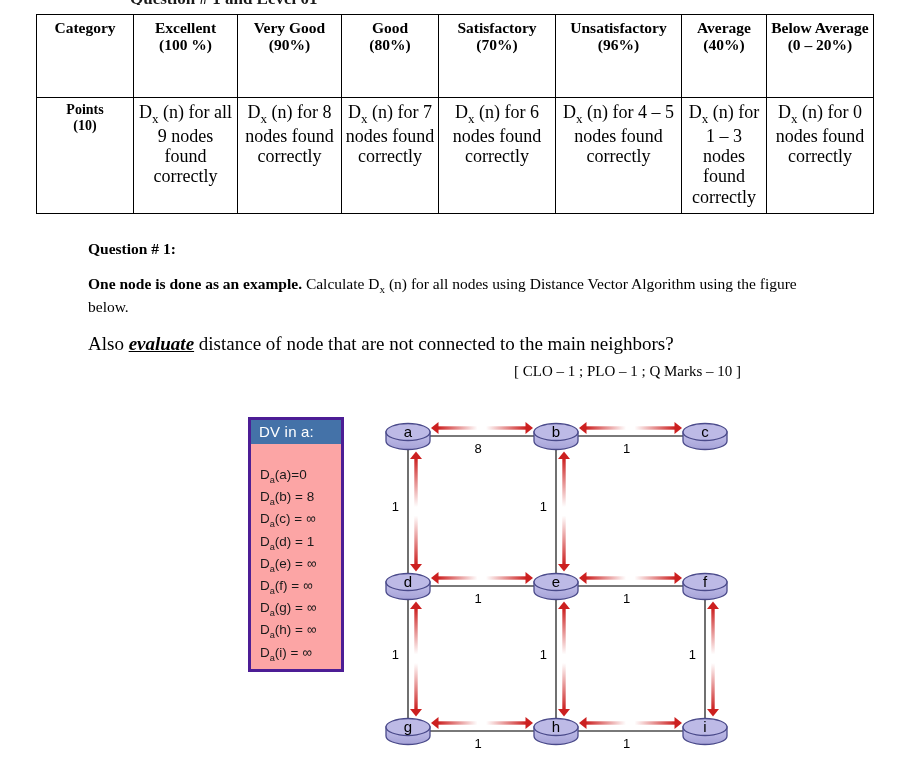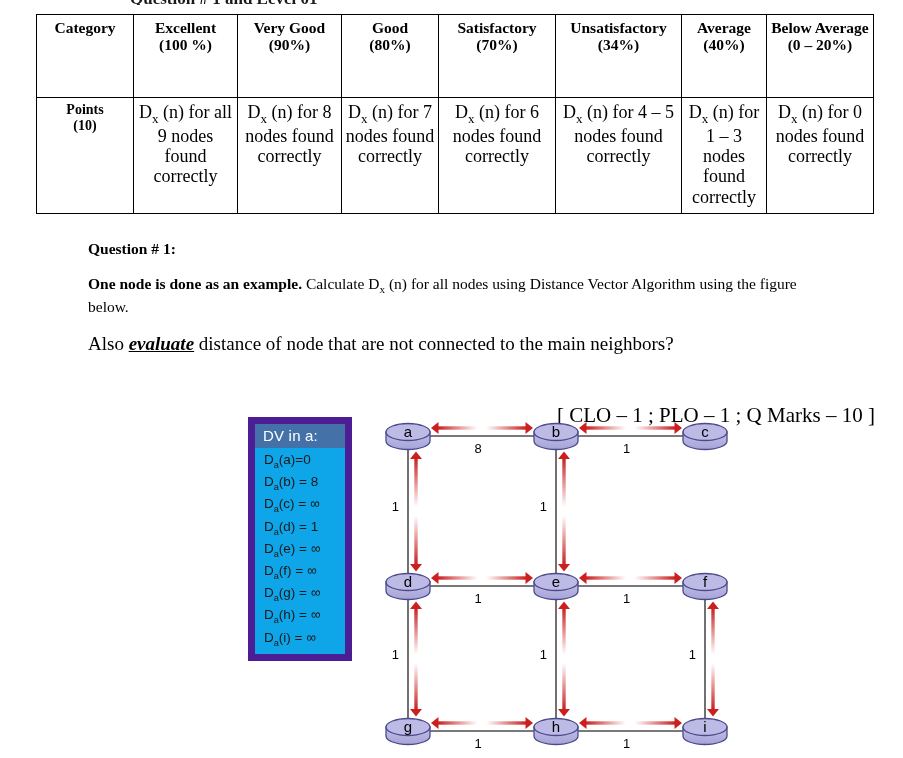--- a/index.html
+++ b/index.html
@@ -38,33 +38,33 @@
   .c0{width:90px;} .c1{width:97px;} .c2{width:97px;} .c3{width:90px;}
   .c4{width:110px;} .c5{width:119px;} .c6{width:78px;} .c7{width:100px;}
 
   
   .qwrap{position:absolute;left:88px;top:240px;width:740px;}
   .q-title{font-weight:bold;font-size:15.5px;margin:0 0 16px 0;}
   .q-body{font-size:15.5px;margin:0 0 16px 0;line-height:1.25;}
   .q-body b{font-weight:bold;}
   .q-sub{font-size:19px;margin:0;line-height:1.25;}
   .q-sub .ev{font-weight:bold;font-style:italic;text-decoration:underline;}
-  .clo{position:absolute;left:557px;top:363px;font-size:21px;white-space:nowrap;margin-top:40px;}
+  .clo{position:absolute;left:514px;top:363px;font-size:15px;white-space:nowrap;}
 
   
   .dvbox{
     position:absolute;left:248px;top:417px;width:90px;
-    border:7px solid #4c1d95;background:#0ea5e9;
+    border:3px solid #4c1d95;background:#fca5a5;
     font-family:"Liberation Sans",sans-serif;
   }
   .dvbox .dvhdr{
     background:#4472a8;color:#ffffff;font-size:15px;font-weight:normal;
     padding:3px 0 4px 8px;letter-spacing:.2px;
   }
-  .dvbox ul{list-style:none;margin:0;padding:2px 0 4px 0;}
+  .dvbox ul{list-style:none;margin:0;padding:21px 0 4px 0;}
   .dvbox li{
     font-size:13.5px;color:#1a1a1a;padding:0 0 0 9px;line-height:1.47;
     white-space:nowrap;
   }
   .dvbox li .sb{font-size:0.68em;vertical-align:sub;}
 
   
   .graph{position:absolute;left:375px;top:405px;width:360px;height:350px;}
   .graph svg{display:block;}
 </style>
@@ -90,21 +90,21 @@
     <th class="c3">
       <span>Good</span><br>
       <span>(80%)</span>
     </th>
     <th class="c4">
       <span>Satisfactory</span><br>
       <span>(70%)</span>
     </th>
     <th class="c5">
       <span>Unsatisfactory</span><br>
-      <span>(34%)</span>
+      <span>(96%)</span>
     </th>
     <th class="c6">
       <span>Average</span><br>
       <span>(40%)</span>
     </th>
     <th class="c7">
       <span>Below Average</span><br>
       <span>(0 – 20%)</span>
     </th>
   </tr>

